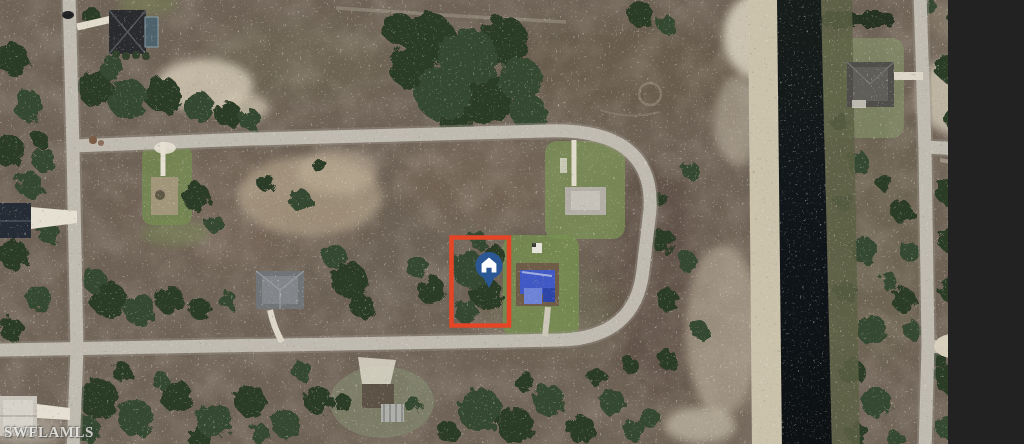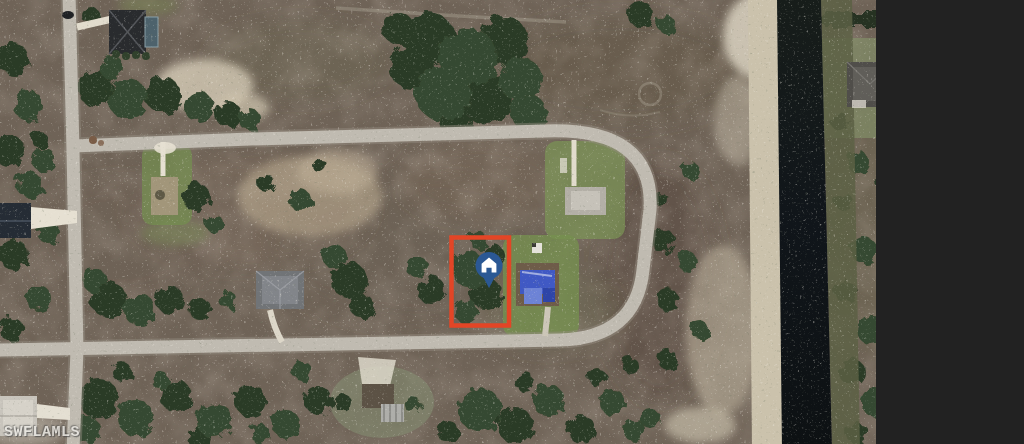--- a/index.html
+++ b/index.html
@@ -1,18 +1,18 @@
 <!DOCTYPE html>
 <html><head>
 <meta charset="utf-8">
 <style>
   html,body{margin:0;padding:0;background:#222;}
   #stage{
-    position:relative;width:876px;height:444px;overflow:hidden;
-    font-family:Liberation Mono, monospace;background:#6f6357;
+    position:relative;width:948px;height:444px;overflow:hidden;
+    font-family:Liberation Serif, serif;background:#6f6357;
   }
   #stage svg{position:absolute;left:0;top:0;display:block;}
   #watermark{
     position:absolute;left:4px;top:424px;
     font-size:15px;font-weight:bold;letter-spacing:.5px;
     color:#eae8e3;opacity:.82;
     text-shadow:1px 1px 1px rgba(70,70,70,.85),-1px -1px 1px rgba(70,70,70,.55),0 0 3px rgba(40,40,40,.5);
     user-select:none;
   }
 </style>

